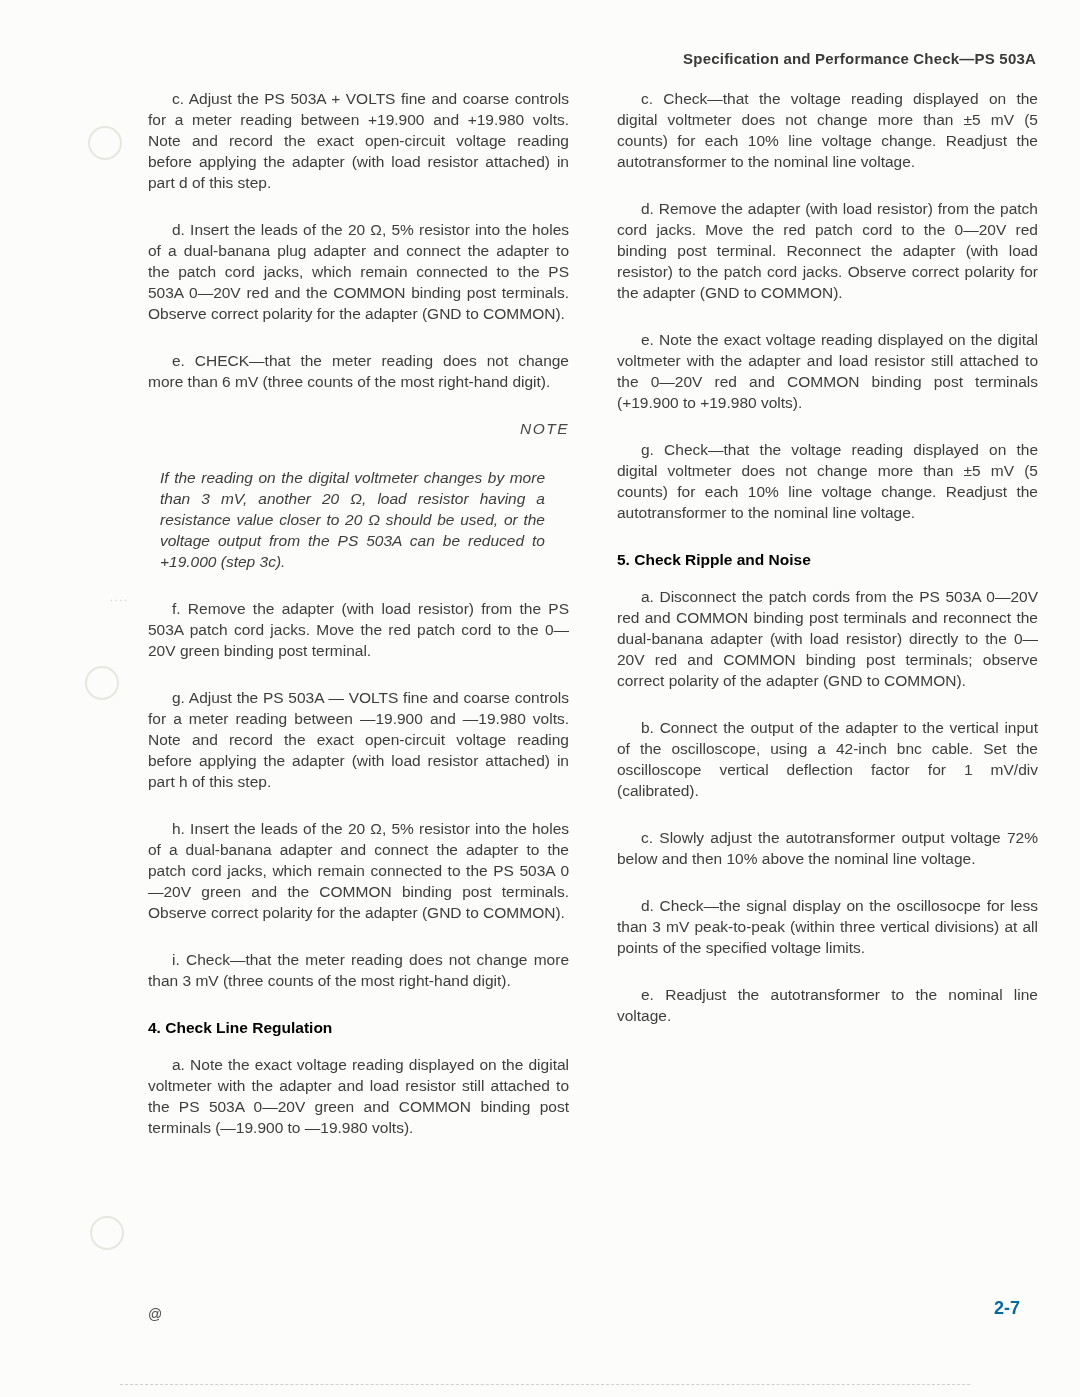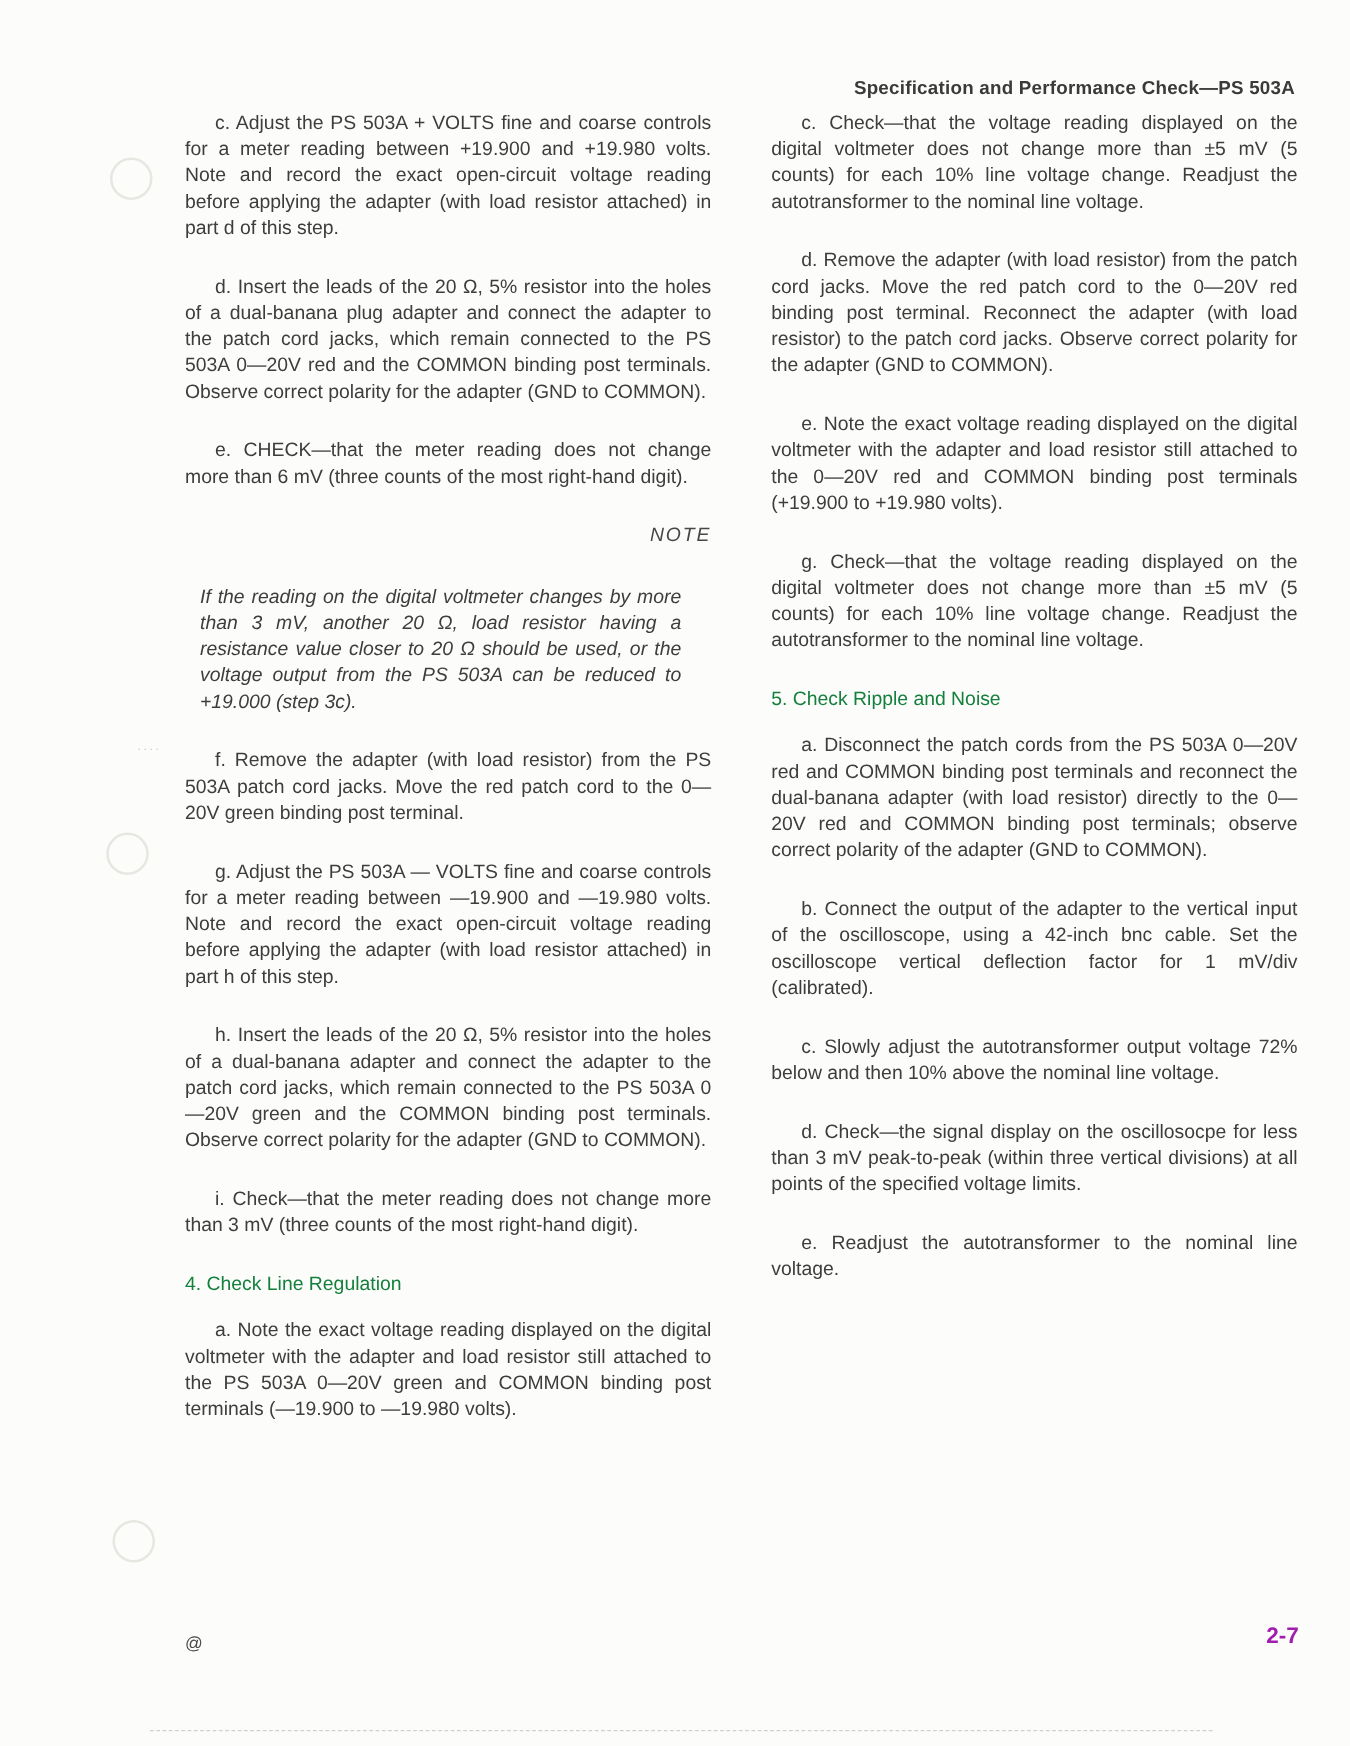--- a/index.html
+++ b/index.html
@@ -9,21 +9,21 @@
     width: 1080px;
     height: 1397px;
     margin: 0 auto;
     background: #fcfcfa;
     font-family: "Liberation Sans", sans-serif;
     color: #3d3d3d;
     overflow: hidden;
   }
   .header-title {
     position: absolute;
-    top: 62px;
+    top: 50px;
     right: 44px;
     font-size: 15px;
     font-weight: bold;
     color: #3a3a3a;
     letter-spacing: 0.2px;
   }
   .columns {
     position: absolute;
     top: 88px;
     left: 148px;
@@ -49,39 +49,39 @@
     letter-spacing: 1.5px;
     color: #474747;
   }
   .note-body {
     margin: 0 24px 26px 12px;
     font-style: italic;
     text-indent: 0;
   }
   .sec-heading {
     margin: 18px 0 16px 0;
-    font-weight: normal;
+    font-weight: bold;
     text-indent: 0;
     text-align: left;
-    color: #15803d;
+    color: #000000;
   }
   .footer-mark {
     position: absolute;
     left: 148px;
     top: 1306px;
     font-size: 14px;
     color: #4a4a4a;
   }
   .page-number {
     position: absolute;
-    right: 41px;
+    right: 60px;
     top: 1298px;
     font-size: 18px;
     font-weight: bold;
-    color: #a21caf;
+    color: #0369a1;
     text-align: right;
   }
   .scan-artifact {
     position: absolute;
     border: 2px solid #e4e4df;
     border-radius: 50%;
     width: 34px;
     height: 34px;
     opacity: 0.9;
   }

